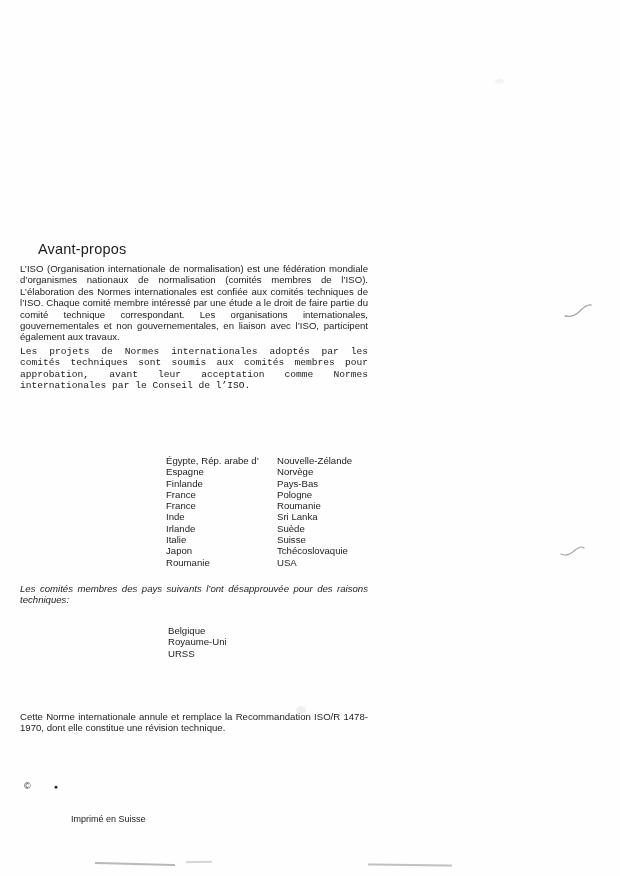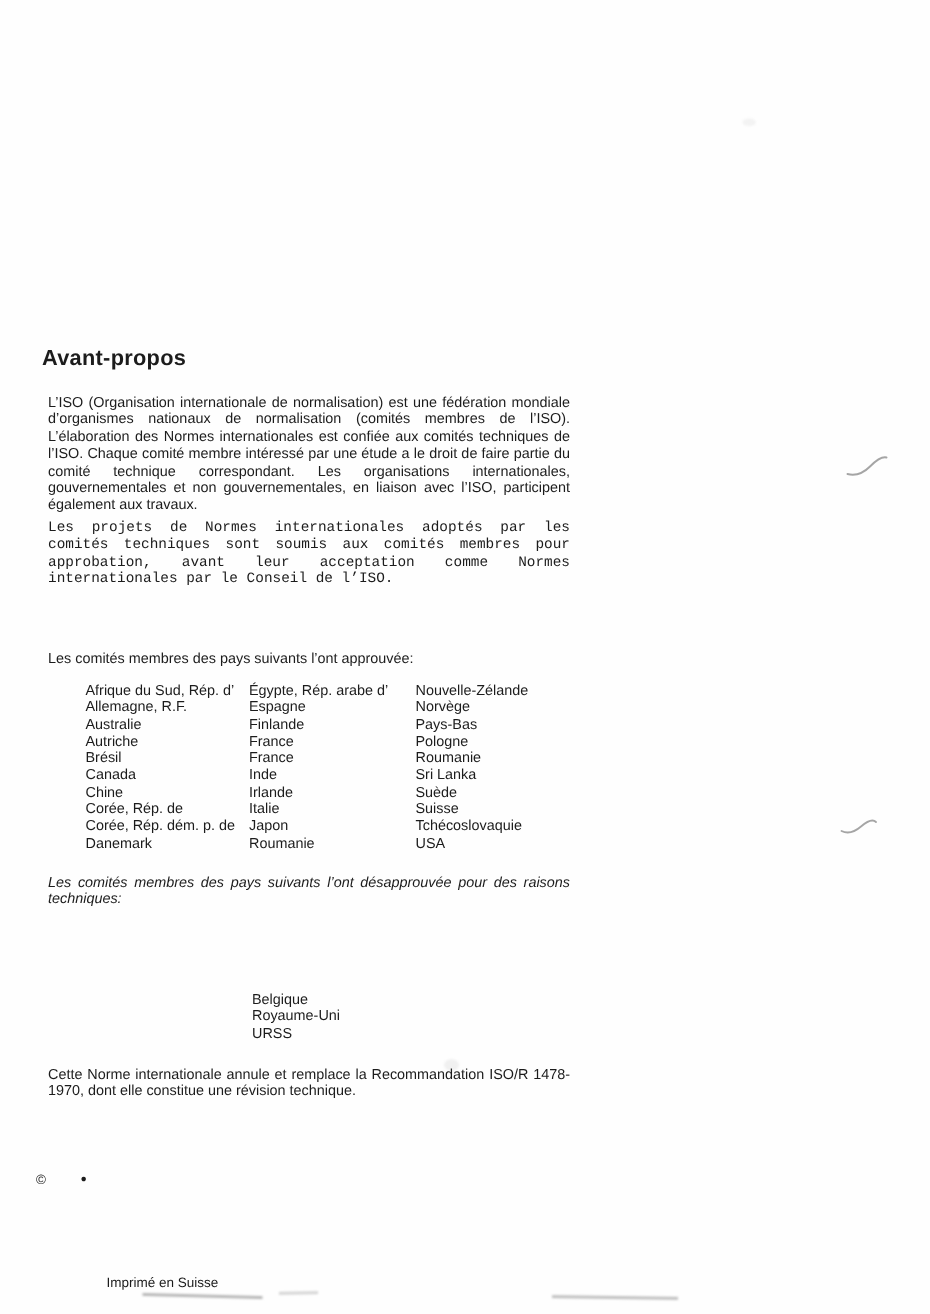--- a/index.html
+++ b/index.html
@@ -9,28 +9,28 @@
     height: 876px;
     background: #fefefe;
     font-family: "Liberation Sans", "DejaVu Sans", sans-serif;
     color: #1c1c1c;
     overflow: hidden;
   }
   .heading {
     position: absolute;
     left: 28px;
     top: 231px;
-    margin: 0;
+    margin: 10px;
     font-size: 14.5px;
-    font-weight: bold;
+    font-weight: normal;
     letter-spacing: 0.2px;
   }
   .para {
     position: absolute;
-    left: 32px;
+    left: 20px;
     width: 348px;
     margin: 0;
     font-size: 9.6px;
     line-height: 11.4px;
     text-align: justify;
   }
   .p1 { top: 263px; }
   .p2 { top: 346px; font-family: Liberation Mono, monospace; }
   .p3 { top: 396px; width: 352px; }
   .p-approved-intro { top: 434px; text-align: left; }
@@ -44,69 +44,55 @@
   }
   .col1 { left: 57px; width: 106px; }
   .col2 { left: 166px; width: 108px; }
   .col3 { left: 277px; width: 120px; }
   .disapproved-list {
     position: absolute;
     left: 168px;
     top: 625px;
     font-size: 9.6px;
     line-height: 11.3px;
-    margin-top: 36px;
   }
   .footer-copyright {
     position: absolute;
     left: 24px;
     top: 781px;
     display: flex;
     align-items: center;
     font-size: 9.3px;
   }
   .copyright-symbol { font-size: 9px; margin-right: 13px; }
   .copyright-text { font-weight: bold; letter-spacing: 0.15px; }
   .copyright-bullet { font-size: 7px; margin-left: 10px; position: relative; top: 0.5px; }
   .printed {
     position: absolute;
     left: 27px;
-    top: 850px;
+    top: 814px;
     font-size: 9px;
     padding-left: 44px;
   }
   .artifact { position: absolute; pointer-events: none; }
   .smudge { position: absolute; filter: blur(0.6px); }
 </style>
 </head>
 <body>
 
 <div class="page">
 
   <h1 class="heading">Avant-propos</h1>
 
   <p class="para p1">L’ISO (Organisation internationale de normalisation) est une fédération mondiale d’organismes nationaux de normalisation (comités membres de l’ISO). L’élaboration des Normes internationales est confiée aux comités techniques de l’ISO. Chaque comité membre intéressé par une étude a le droit de faire partie du comité technique correspondant. Les organisations internationales, gouvernementales et non gouvernementales, en liaison avec l’ISO, participent également aux travaux.</p>
 
   <p class="para p2">Les projets de Normes internationales adoptés par les comités techniques sont soumis aux comités membres pour approbation, avant leur acceptation comme Normes internationales par le Conseil de l’ISO.</p>
 
 
-  <p class="para p-approved-intro">Les comités membres des pays suivants l’ont approuvée:</p>
 
-  <div class="country-col col1">
-      <div>Afrique du Sud, Rép. d’</div>
-      <div>Allemagne, R.F.</div>
-      <div>Australie</div>
-      <div>Autriche</div>
-      <div>Brésil</div>
-      <div>Canada</div>
-      <div>Chine</div>
-      <div>Corée, Rép. de</div>
-      <div>Corée, Rép. dém. p. de</div>
-      <div>Danemark</div>
-    </div>
   <div class="country-col col2">
       <div>Égypte, Rép. arabe d’</div>
       <div>Espagne</div>
       <div>Finlande</div>
       <div>France</div>
       <div>France</div>
       <div>Inde</div>
       <div>Irlande</div>
       <div>Italie</div>
       <div>Japon</div>

